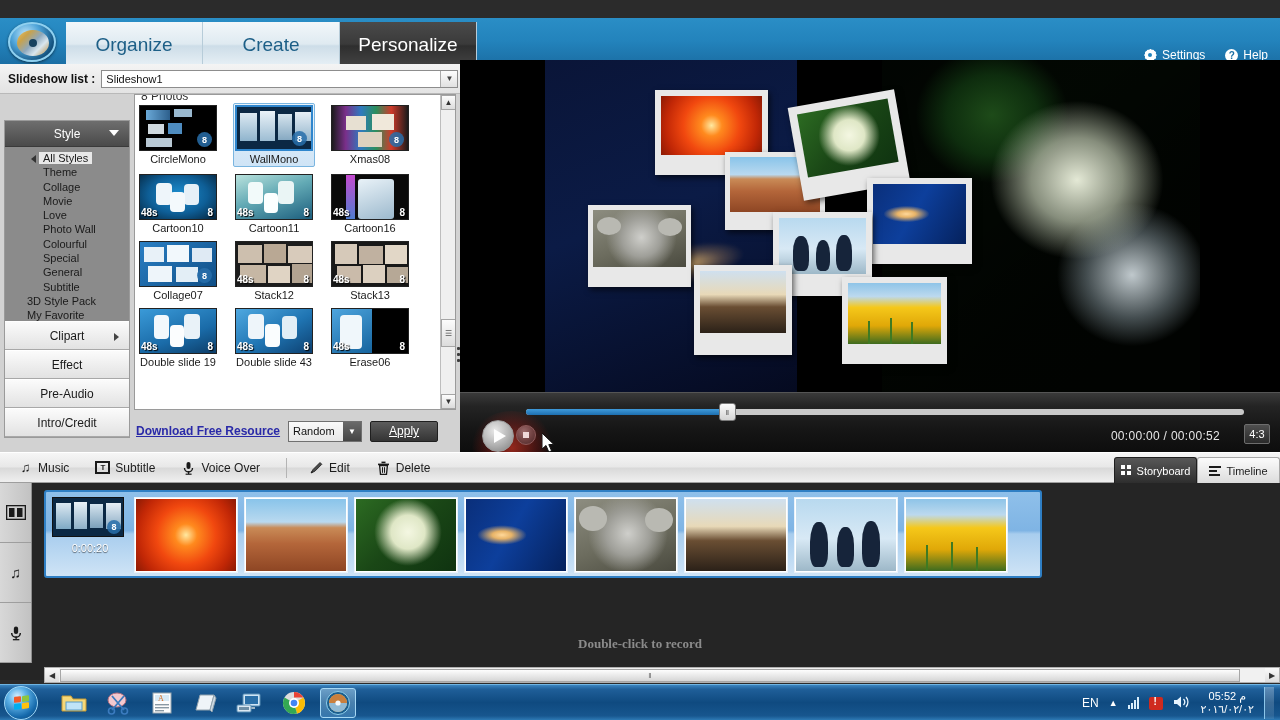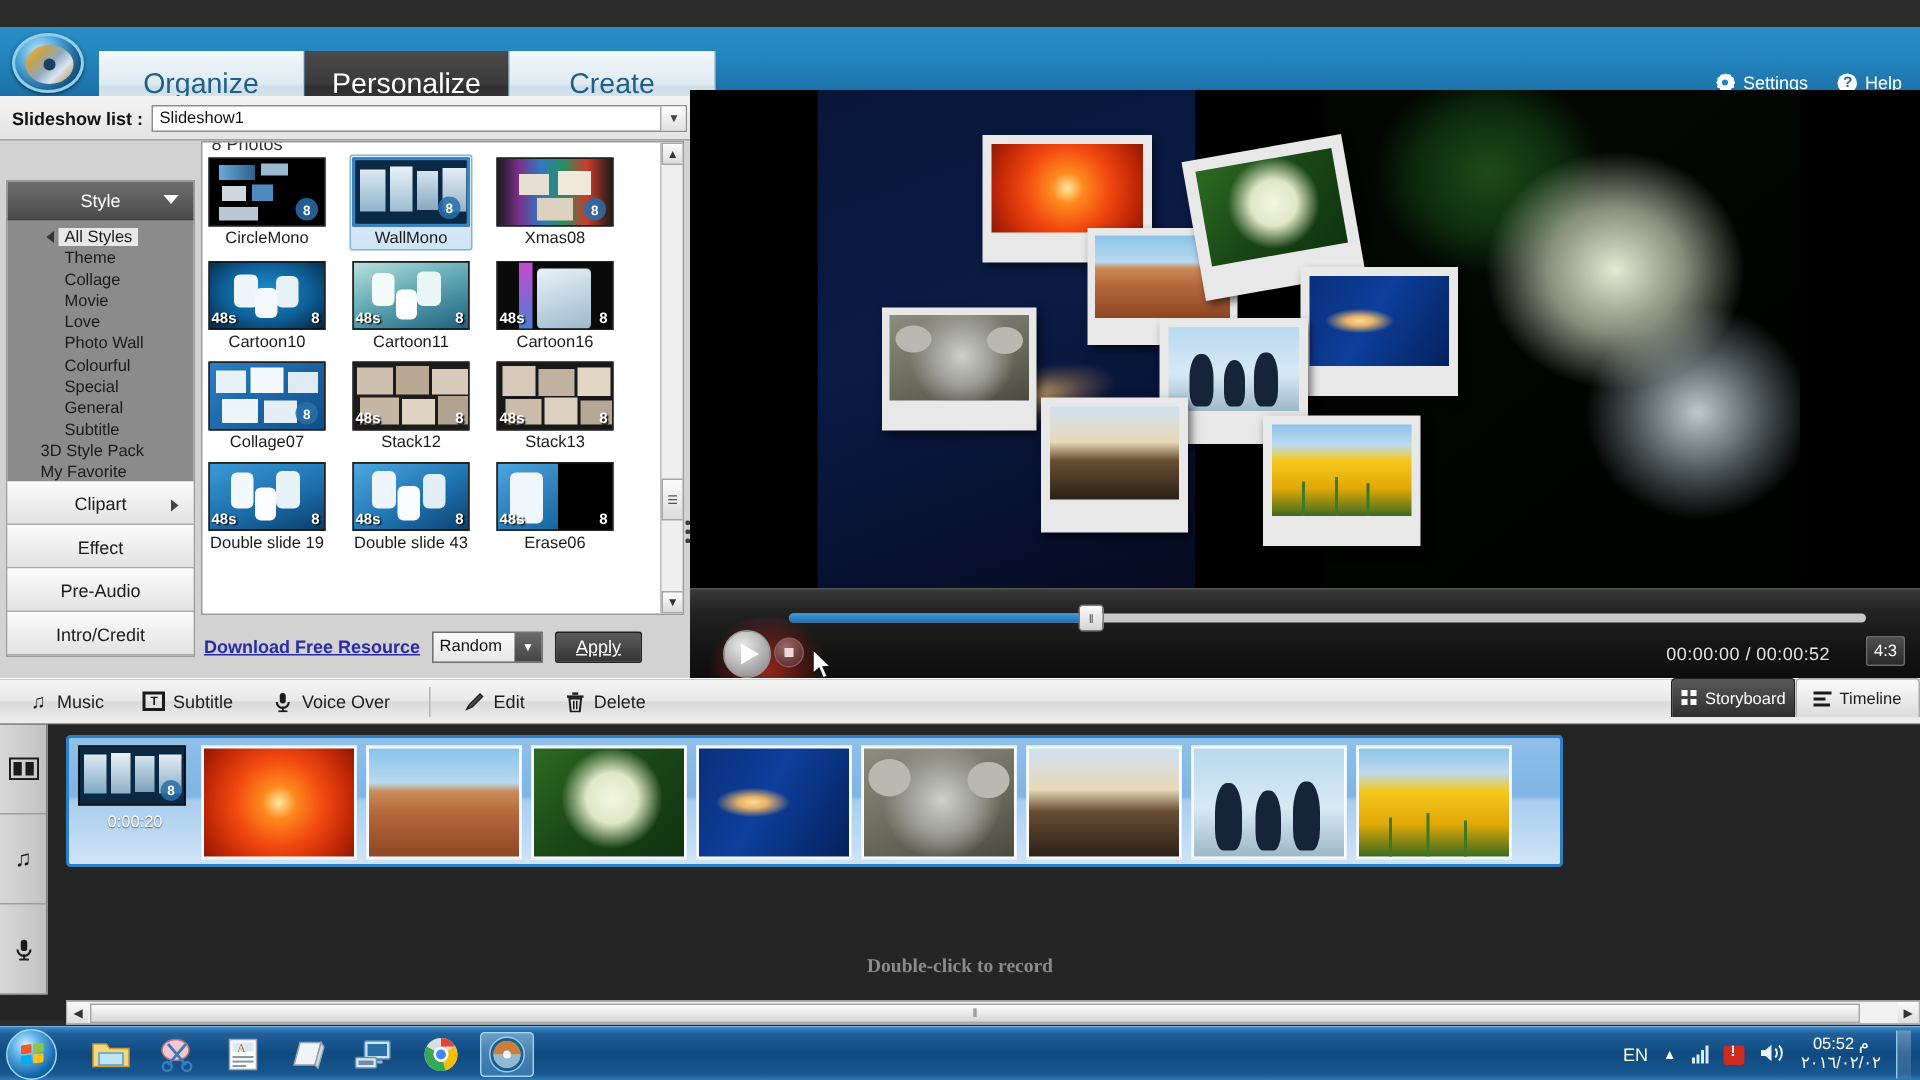--- a/index.html
+++ b/index.html
@@ -44,21 +44,21 @@
     background:radial-gradient(circle at 36% 30%, #bfe6fb 0%, #4da3d8 38%, #14537f 75%, #0a3354 100%);
     border:2px solid #8fd0ef; box-shadow:0 1px 3px rgba(0,0,0,.55);
     overflow:hidden;
   }
   .logo .disc{
     position:absolute; left:7px; top:6px; width:32px; height:26px; border-radius:50%;
     background:linear-gradient(135deg,#e9c36b 0%, #c9a24a 25%, #8fa9bd 50%, #d9e6ef 70%, #b48a3c 100%);
   }
   .logo .hole{ position:absolute; left:19px; top:15px; width:8px; height:8px; border-radius:50%; background:#17415f; }
 
-  .tabs{ position:absolute; left:66px; top:16px; height:46px; display:flex; }
+  .tabs{ position:absolute; left:66px; top:4px; height:46px; display:flex; }
   .tab{
     width:137px; height:46px; display:flex; align-items:center; justify-content:center;
     font-size:19px; color:#1d5f87;
     background:linear-gradient(to bottom,#f2f7fa 0%, #dfeaf1 48%, #cddde8 52%, #eaf2f7 100%);
     border-right:1px solid #b7ccd9;
     cursor:pointer;
   }
   .tab.active{
     background:linear-gradient(to bottom,#4a4a4a 0%, #3a3a3a 48%, #2e2e2e 52%, #454545 100%);
     color:#ffffff;
@@ -169,21 +169,21 @@
     display:flex; align-items:center; gap:8px; padding-left:2px;
   }
   .dlink{ font-size:12px; font-weight:bold; color:#2a2aa8; text-decoration:underline; cursor:pointer; }
   .randcombo{
     width:74px; height:21px; border:1px solid #707070; background:linear-gradient(to bottom,#fafafa,#e6e6e6);
     display:flex; align-items:center; position:relative; font-size:11px;
   }
   .randcombo .v{ padding-left:4px; color:#111; }
   .randcombo .a{ position:absolute; right:0; top:0; width:18px; height:19px; background:linear-gradient(to bottom,#6a6a6a,#444); color:#fff; display:flex;align-items:center;justify-content:center;font-size:8px; }
   .applybtn{
-    width:58px; height:21px; background:linear-gradient(to bottom,#5c5c5c,#343434);
+    width:68px; height:21px; background:linear-gradient(to bottom,#5c5c5c,#343434);
     border:1px solid #1f1f1f; border-radius:2px; color:#fff; font-size:12px;
     display:flex; align-items:center; justify-content:center; cursor:pointer;text-decoration:underline;
   }
 
   .splitter{
     position:absolute; left:455px; top:240px; width:6px; height:40px;
     display:flex; flex-direction:column; align-items:center; justify-content:center; gap:3px;
   }
   .splitter i{ width:3px; height:3px; background:#3a3a3a; display:block; border-radius:1px; }
 
@@ -268,21 +268,21 @@
     position:absolute; left:0; top:452px; width:1280px; height:31px;
     background:linear-gradient(to bottom,#f6f6f6 0%, #e8e8e8 48%, #d9d9d9 52%, #efefef 100%);
     border-top:1px solid #fff; border-bottom:1px solid #9e9e9e;
     display:flex; align-items:center; padding-left:18px; gap:0px;
   }
   .tbitem{ display:flex; align-items:center; gap:5px; margin-right:26px; font-size:12px; color:#1c1c1c; cursor:pointer; }
   .tbsep{ width:1px; height:20px; background:#b4b4b4; margin:0 22px 0 0; }
   .ic{ width:15px; height:15px; display:flex; align-items:center; justify-content:center; font-size:13px; color:#1a1a1a; }
   .ic-sub{ width:15px; height:13px; border:2px solid #1a1a1a; font-size:8px; font-weight:bold; color:#1a1a1a; display:flex; align-items:center; justify-content:center; }
 
-  .viewtabs{ position:absolute; right:0px; top:452px; height:31px; display:flex; }
+  .viewtabs{ position:absolute; right:0px; top:452px; height:31px; display:flex; align-items:flex-end; }
   .vtab{
     width:83px; height:26px; display:flex; align-items:center; justify-content:center; gap:5px;
     font-size:11px; color:#1c1c1c; cursor:pointer;
     background:linear-gradient(to bottom,#fbfbfb,#dcdcdc); border:1px solid #a9a9a9; border-bottom:none;
     border-radius:3px 3px 0 0;
   }
   .vtab.active{ background:linear-gradient(to bottom,#585858,#2e2e2e); color:#fff; border-color:#1f1f1f; }
   .grid-ic{ width:11px; height:11px; display:grid; grid-template-columns:4px 4px; grid-template-rows:4px 4px; gap:2px; }
   .grid-ic i{ background:currentColor; display:block; }
   .tl-ic{ width:12px; height:10px; display:flex; flex-direction:column; justify-content:space-between; }
@@ -349,22 +349,22 @@
 <div id="app">
 
 
   <div class="ribbon">
     <div class="logo">
       <div class="disc"></div>
         <div class="hole"></div>
     </div>
     <div class="tabs">
       <div class="tab">Organize</div>
+      <div class="tab">Create</div>
       <div class="tab active">Personalize</div>
-      <div class="tab">Create</div>
     </div>
     <div class="ribbon-right">
       <div class="item">
         <span class="gear"></span>
         <span>Settings</span>
       </div>
       <div class="item">
         <span class="qmark">?</span>
         <span>Help</span>
       </div>

